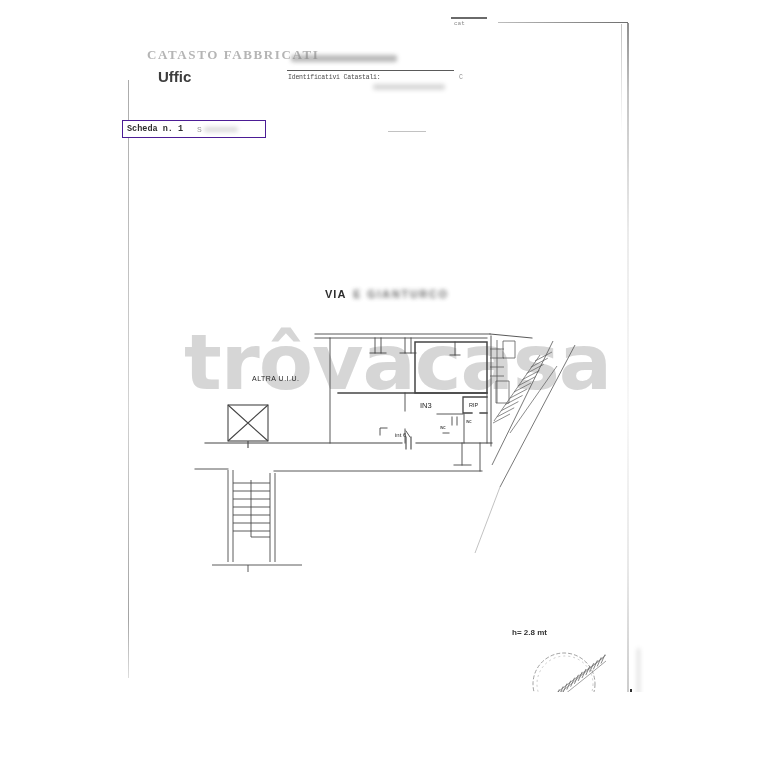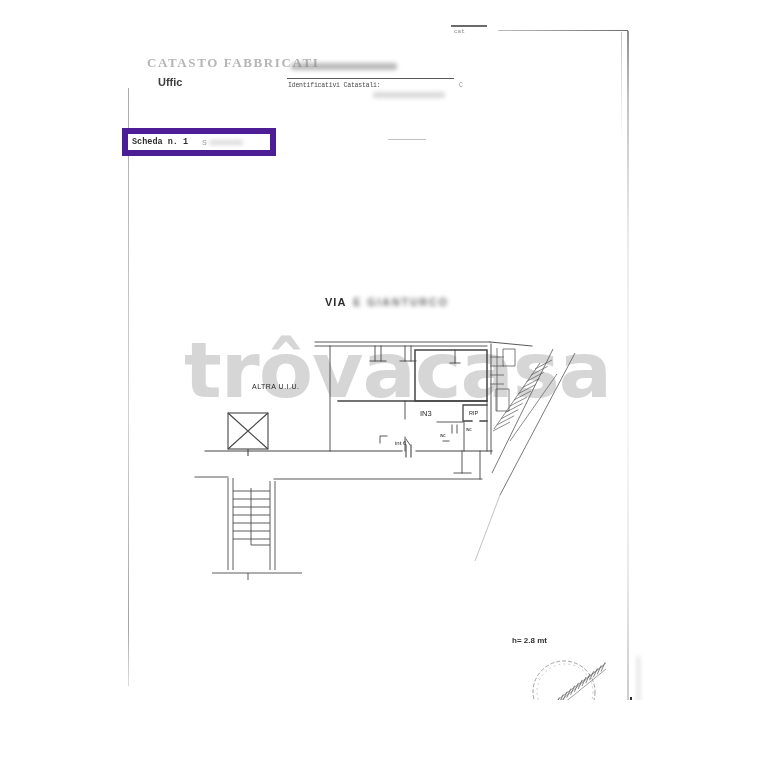--- a/index.html
+++ b/index.html
@@ -1,17 +1,17 @@
 <!DOCTYPE html>
 <html><head>
 <meta charset="utf-8">
 <style>
   html,body{margin:0;padding:0;background:#fff;}
   .page{position:relative;width:768px;height:692px;background:#ffffff;overflow:hidden;
-        font-family:"Liberation Sans",sans-serif;color:#3f3f3f;margin-top:8px;}
+        font-family:"Liberation Sans",sans-serif;color:#3f3f3f;}
 
   
   .top-border{position:absolute;left:498px;top:22px;width:130px;height:1.2px;
               background:linear-gradient(90deg,#bdbdbd,#6e6e6e);}
   .corner-rule{position:absolute;left:451px;top:17px;width:36px;height:1.5px;background:#6a6a6a;}
   .right-border{position:absolute;left:627px;top:23px;width:1.5px;height:700px;
      background:linear-gradient(180deg,#8f8f8f,#c4c4c4 10%,rgba(190,190,190,.30) 30%,
      rgba(190,190,190,.12) 55%,rgba(180,180,180,.30) 78%,rgba(150,150,150,.55) 100%);}
   .right-border-2{position:absolute;left:621px;top:24px;width:1px;height:110px;
      background:linear-gradient(180deg,#c2c2c2,rgba(200,200,200,0));}
@@ -22,34 +22,34 @@
      background:linear-gradient(180deg,rgba(190,190,190,.6),rgba(200,200,200,.25));}
   .bottom-left-line{position:absolute;left:117px;top:738px;width:112px;height:1.5px;
      background:linear-gradient(90deg,#777,#aaa);}
   .bottom-left-line2{position:absolute;left:127px;top:744px;width:215px;height:1px;background:#c9c9c9;}
 
   
   .corner-text{position:absolute;left:454px;top:20px;font:6px "Liberation Mono",monospace;
      color:#8a8a8a;filter:blur(.3px);}
   .reg-title{position:absolute;left:147px;top:47px;font-family:"Liberation Serif",serif;
      font-weight:bold;font-size:13px;letter-spacing:1.6px;color:#b5b5b5;filter:blur(.5px);}
-  .office{position:absolute;left:158px;top:68px;font-size:11px;font-weight:bold;color:#3d3d3d;
+  .office{position:absolute;left:158px;top:68px;font-size:15px;font-weight:bold;color:#3d3d3d;
      filter:blur(.4px);}
   .blur-bar{position:absolute;background:#808080;filter:blur(2.2px);opacity:.55;border-radius:2px;}
   .bar-address{left:291px;top:55px;width:106px;height:7px;}
   .bar-ident{left:373px;top:84px;width:72px;height:6px;opacity:.3;}
   .ident-rule{position:absolute;left:287px;top:70px;width:167px;height:1px;background:#5a5a5a;}
   .ident-label{position:absolute;left:288px;top:74px;font:6.5px "Liberation Mono",monospace;
      letter-spacing:-.2px;color:#4a4a4a;filter:blur(.3px);}
   .ident-value{position:absolute;left:459px;top:74px;font:6.5px "Liberation Mono",monospace;
      color:#8d8d8d;filter:blur(.4px);}
 
   
   .scheda-box{position:absolute;left:122px;top:120px;width:142px;height:16px;
-     border:6px solid #4c1d95;background:#fff;display:flex;align-items:center;}
+     border:1px solid #4c1d95;background:#fff;display:flex;align-items:center;}
   .scheda-label{font:bold 8.5px "Liberation Mono",monospace;color:#2f2f2f;margin-left:4px;
      filter:blur(.25px);white-space:nowrap;}
   .scheda-sec{font:8px "Liberation Mono",monospace;color:#9a9a9a;margin-left:14px;filter:blur(.5px);}
   .bar-scheda{position:static;display:inline-block;width:34px;height:5px;opacity:.28;margin-left:2px;}
   .faint-field-rule{position:absolute;left:388px;top:131px;width:38px;height:1px;background:#c2c2c2;}
 
   
   .street{position:absolute;left:325px;top:288px;display:flex;gap:7px;align-items:baseline;}
   .street-prefix{font-size:11px;font-weight:bold;letter-spacing:1px;color:#2e2e2e;filter:blur(.3px);}
   .street-redacted{font-size:10.5px;font-weight:bold;letter-spacing:2px;color:#4c4c4c;

